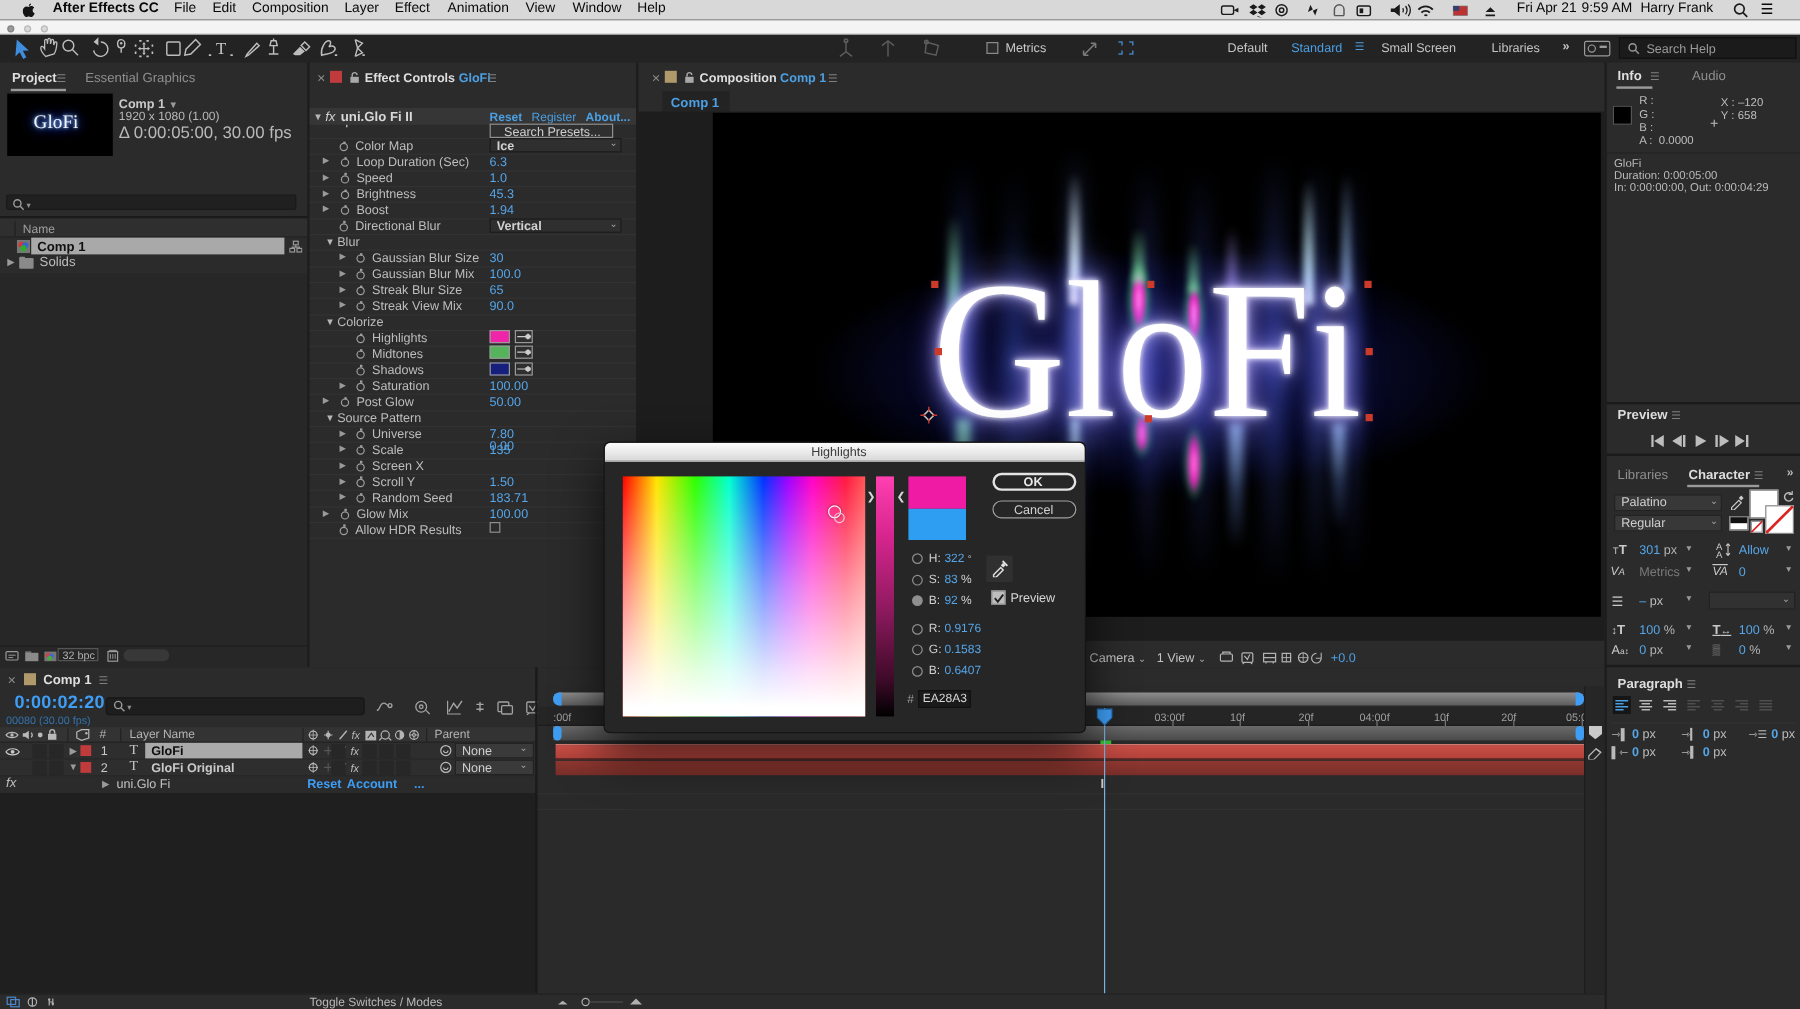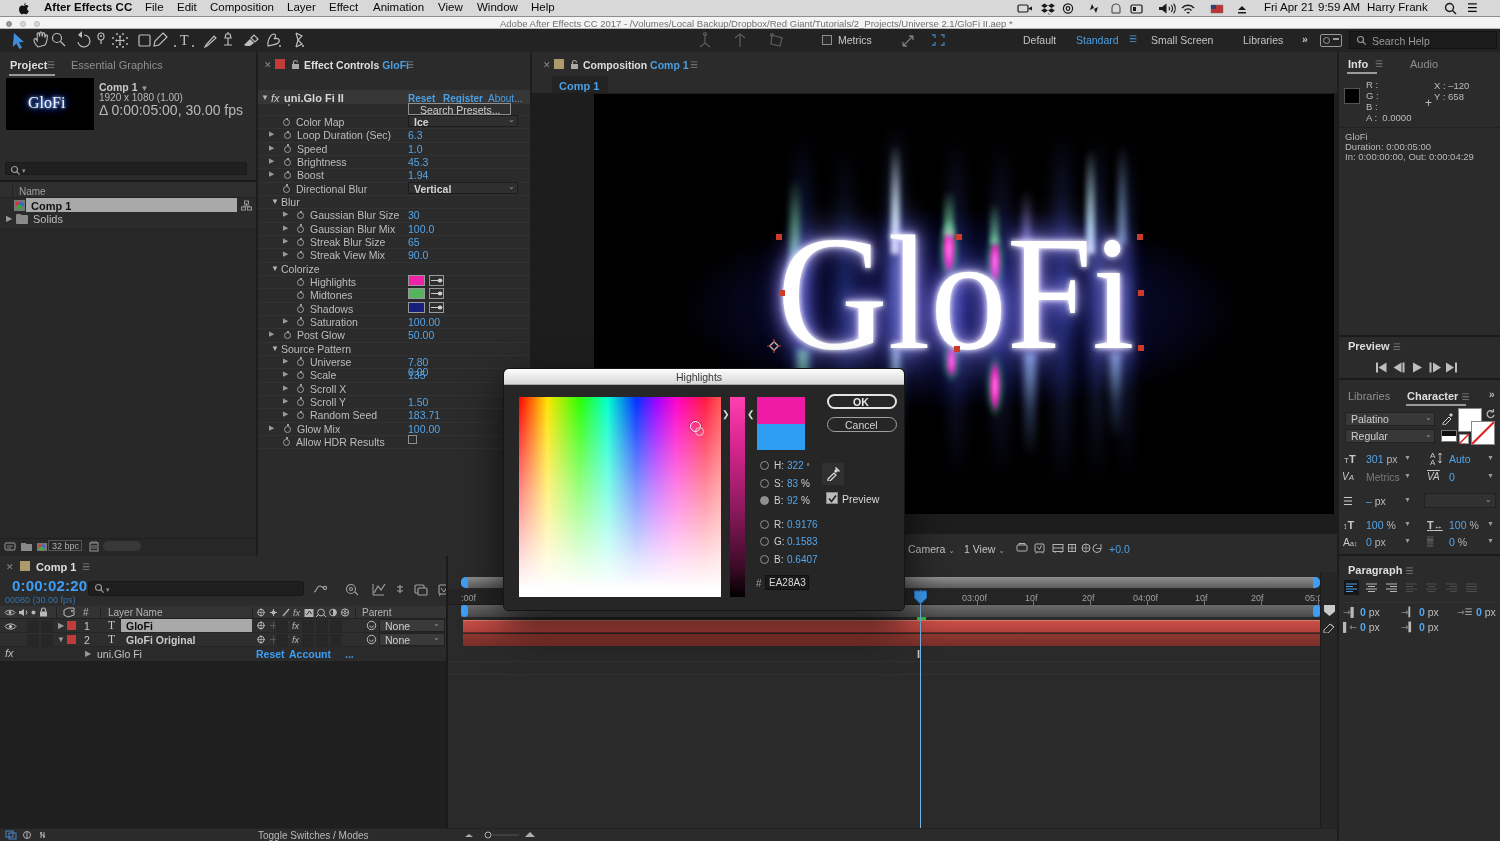--- a/index.html
+++ b/index.html
@@ -68,21 +68,20 @@
     <rect x="195" y="3" width="12" height="8" fill="#b33" stroke="#777" stroke-width=".5"></rect>
         <rect x="195" y="3" width="5" height="4" fill="#33406e" stroke="none"></rect>
     <path d="M222 8h8l-4-4zM222 10h8v1.5h-8z" fill="#1a1a1a" stroke="none"></path>
   </svg>
 </div>
 
 <div class="a" id="titlebar">
   <div class="dot" style="left:6px;background:#9a9a9a;border-color:#838383"></div>
   <div class="dot" style="left:20px"></div>
   <div class="dot" style="left:34px"></div>
-  <div class="tx" style="left:500px;top:1px;font-size:9.5px;color:#6f6f6f">Adobe After Effects CC 2017 - /Volumes/Local Backup/Dropbox/Red Giant/Tutorials/2_Projects/Universe 2.1/GloFi II.aep *</div>
 </div>
 
 <div class="a" id="toolbar">
   <svg class="a" style="left:0px;top:0px" width="620" height="23" viewBox="0 0 620 23" fill="none" stroke="#bdbdbd" stroke-width="1.2">
     <path d="M14 4l10 9-5 .2 3 5.5-2.6 1.4-3-5.6-3.6 3.6z" fill="#3e8edd" stroke="none"></path>
     <path d="M38 18c-2-2-4-5-4-7 0-1.5 1.5-1.8 2.3-.6l.9 1.3V5.2c0-1.8 2-1.8 2.1 0l.2 2.3.4-3.4c.2-1.7 2.1-1.5 2.1.2l.1 3.3.6-2.8c.3-1.5 2-1.2 2 .3l.1 3.4.7-1.8c.5-1.3 2-.9 1.9.5-.2 2.6-.7 6.5-2.4 8.8z" stroke="#bdbdbd" fill="none" stroke-width="1.1"></path>
     <circle cx="57" cy="9" r="4.5"></circle>
         <path d="M60.5 12.5L65 17"></path>
     <path d="M84 6a6 6 0 11-6 7"></path>
         <path d="M82 2l-4 4 4 3" fill="#bdbdbd" stroke="none"></path>
@@ -205,22 +204,22 @@
         <path d="M2.5 5V3.5a2 2 0 014 0"></path>
       </svg>
   <div class="tx" style="left:46px;top:7px;font-size:10.5px"><span class="tab-on">Effect Controls</span> <span style="color:#4b9fe2;font-weight:bold">GloFi</span></div>
   <div class="tx" style="left:148px;top:8px;color:#808080;font-size:9px">☰</div>
   <div class="tx" style="left:2px;top:39px;color:#b9b9b9;font-size:13px">Comp 1 • GloFi</div>
   <div class="a" style="left:0;top:38px;width:272px;height:14px;background:#363636"></div>
   <div class="tx" style="left:3px;top:41px;color:#b5b5b5;font-size:8px">▼</div>
   <div class="tx" style="left:13px;top:40px;color:#cfcfcf;font-size:11px;font-style:italic">fx</div>
   <div class="tx" style="left:26px;top:40px;color:#d8d8d8;font-size:11px;font-weight:bold">uni.Glo Fi II</div>
   <div class="tx" style="left:150px;top:41px;color:#4b9fe2;font-size:10px;font-weight:bold">Reset</div>
-  <div class="tx" style="left:185px;top:41px;color:#4b9fe2;font-size:10px;font-weight:bold">Register</div>
-  <div class="tx" style="left:230px;top:41px;color:#4b9fe2;font-size:10px;font-weight:normal">About...</div>
+  <div class="tx" style="left:185px;top:41px;color:#4b9fe2;font-size:10px;font-weight:normal">Register</div>
+  <div class="tx" style="left:230px;top:41px;color:#4b9fe2;font-size:10px;font-weight:bold">About...</div>
   <div class="a" style="left:150px;top:51px;width:103px;height:12px;border:1px solid #8f8f8f;background:#2f2f2f"></div>
   <div class="tx" style="left:162px;top:52px;color:#cfcfcf;font-size:10.5px">Search Presets...</div>
   <div id="ecstripes">
         <div class="a" style="left:0;top:63.0px;width:272px;height:1px;background:#323234"></div>
         <div class="a" style="left:0;top:76.3px;width:272px;height:1px;background:#323234"></div>
         <div class="a" style="left:0;top:89.7px;width:272px;height:1px;background:#323234"></div>
         <div class="a" style="left:0;top:103.0px;width:272px;height:1px;background:#323234"></div>
         <div class="a" style="left:0;top:116.3px;width:272px;height:1px;background:#323234"></div>
         <div class="a" style="left:0;top:129.7px;width:272px;height:1px;background:#323234"></div>
         <div class="a" style="left:0;top:143.0px;width:272px;height:1px;background:#323234"></div>
@@ -348,21 +347,21 @@
 <div class="tx" style="left:52px;top:303.9px;color:#bdbdbd;font-size:10.5px">Universe</div>
 <div class="tx" style="left:150px;top:303.9px;color:#55a5e8;font-size:10.5px">7.80</div>
 
 <div class="tx" style="left:25px;top:318.3px;color:#9a9a9a;font-size:7px">▶</div>
 <div class="stw" style="left:39px;top:320.3px"></div>
 <div class="tx" style="left:52px;top:317.3px;color:#bdbdbd;font-size:10.5px">Scale</div>
 <div class="tx" style="left:150px;top:317.3px;color:#55a5e8;font-size:10.5px">135</div>
 
 <div class="tx" style="left:25px;top:331.6px;color:#9a9a9a;font-size:7px">▶</div>
 <div class="stw" style="left:39px;top:333.6px"></div>
-<div class="tx" style="left:52px;top:330.6px;color:#bdbdbd;font-size:10.5px">Scroll X</div>
+<div class="tx" style="left:52px;top:330.6px;color:#bdbdbd;font-size:10.5px">Screen X</div>
 <div class="tx" style="left:150px;top:314px;color:#55a5e8;font-size:10.5px">0.00</div>
 
 <div class="tx" style="left:25px;top:344.9px;color:#9a9a9a;font-size:7px">▶</div>
 <div class="stw" style="left:39px;top:346.9px"></div>
 <div class="tx" style="left:52px;top:343.9px;color:#bdbdbd;font-size:10.5px">Scroll Y</div>
 <div class="tx" style="left:150px;top:343.9px;color:#55a5e8;font-size:10.5px">1.50</div>
 
 <div class="tx" style="left:25px;top:358.3px;color:#9a9a9a;font-size:7px">▶</div>
 <div class="stw" style="left:39px;top:360.3px"></div>
 <div class="tx" style="left:52px;top:357.3px;color:#bdbdbd;font-size:10.5px">Random Seed</div>
@@ -522,21 +521,21 @@
   <div class="a" style="left:103px;top:379px;width:14px;height:5px;background:#111"></div>
 
   <div class="tx" style="left:5px;top:401px;color:#c9c9c9;font-size:11px"><span style="font-size:8px">T</span><span style="font-weight:bold">T</span></div>
   <div class="tx" style="left:27px;top:401px;color:#55a5e8;font-size:10.5px">301 <span style="color:#b4b4b4">px</span></div>
   <div class="tx" style="left:65px;top:402px;color:#9a9a9a;font-size:7px">▼</div>
   <svg class="a" style="left:88px;top:398px" width="16" height="16" viewBox="0 0 16 16" fill="none" stroke="#c9c9c9" stroke-width="1">
         <text x="3" y="8" font-size="8" fill="#c9c9c9" stroke="none" font-family="Liberation Sans">A</text>
         <text x="3" y="15" font-size="8" fill="#c9c9c9" stroke="none" font-family="Liberation Sans">A</text>
         <path d="M13 3v10M13 3l-1.6 2M13 3l1.6 2M13 13l-1.6-2M13 13l1.6-2" stroke-width=".9"></path>
       </svg>
-  <div class="tx" style="left:110px;top:401px;color:#55a5e8;font-size:10.5px">Auto</div>
+  <div class="tx" style="left:110px;top:401px;color:#55a5e8;font-size:10.5px">Allow</div>
   <div class="tx" style="left:148px;top:402px;color:#9a9a9a;font-size:7px">▼</div>
   <div class="tx" style="left:3px;top:419px;color:#c9c9c9;font-size:10px;font-style:italic">V<span style="font-size:8px">A</span></div>
   <div class="tx" style="left:27px;top:419px;color:#7a7a7a;font-size:10.5px">Metrics</div>
   <div class="tx" style="left:65px;top:420px;color:#9a9a9a;font-size:7px">▼</div>
   <div class="tx" style="left:88px;top:419px;color:#c9c9c9;font-size:10px;font-style:italic;text-decoration:overline">VA</div>
   <div class="tx" style="left:110px;top:419px;color:#55a5e8;font-size:10.5px">0</div>
   <div class="tx" style="left:148px;top:420px;color:#9a9a9a;font-size:7px">▼</div>
 
   <div class="tx" style="left:4px;top:443px;color:#c9c9c9;font-size:11px">☰</div>
   <div class="tx" style="left:27px;top:443px;color:#55a5e8;font-size:10.5px">– <span style="color:#bdbdbd">px</span></div>

